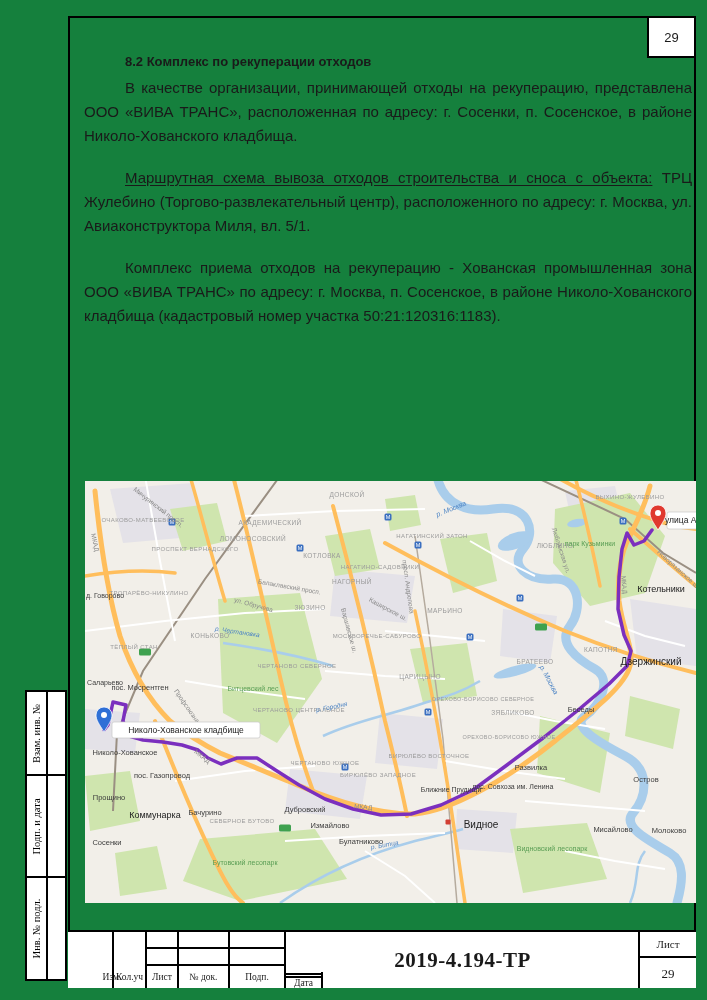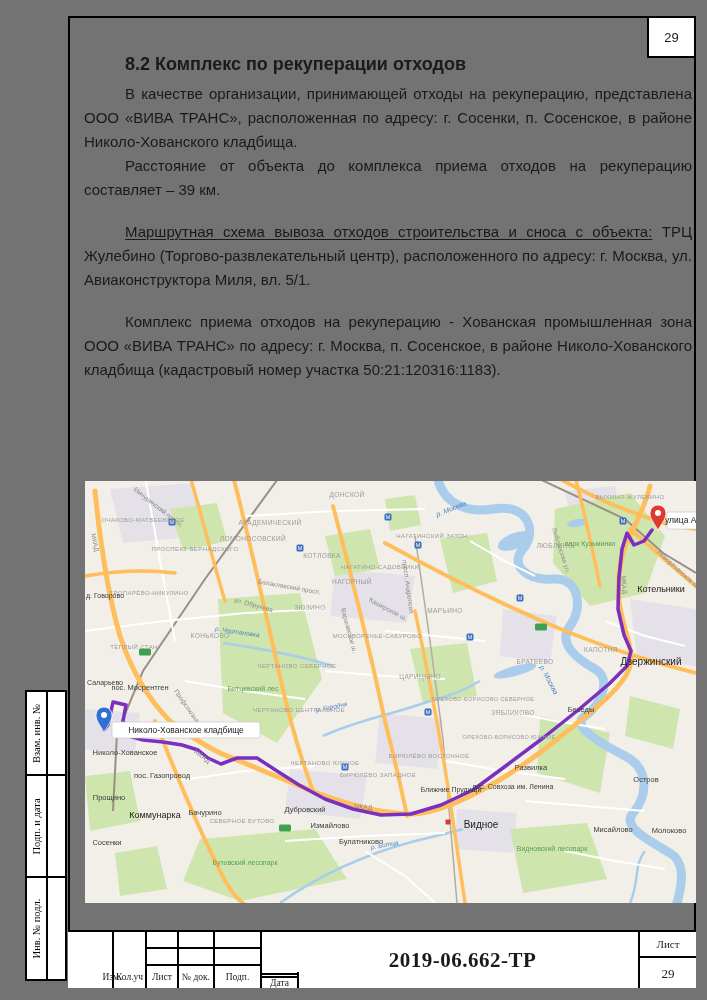--- a/index.html
+++ b/index.html
@@ -1,25 +1,25 @@
 <!DOCTYPE html>
 <html><head>
 <meta charset="utf-8">
 <style>
   html,body{margin:0;padding:0;background:#fff;}
-  .page{position:relative;width:707px;height:1000px;background:#737373;overflow:hidden;
+  .page{position:relative;width:707px;height:1000px;background:#15803d;overflow:hidden;
         font-family:"Liberation Sans",sans-serif;color:#1a1a1a;text-decoration:underline;}
   .frame{position:absolute;left:68px;top:16px;width:628px;height:972px;
          border:2px solid #000;box-sizing:border-box;}
   .pagenum{position:absolute;left:647px;top:16px;width:49px;height:42px;border:2px solid #000;
            box-sizing:border-box;display:flex;align-items:center;justify-content:center;
            font-size:13px;background:#fff;}
   
   .content{position:absolute;left:84px;top:54px;width:608px;height:424px;overflow:hidden;}
-  .content h2{margin:0 0 7px 0;padding-left:41px;font-size:18px;font-weight:bold;}
+  .content h2{margin:0 0 7px 0;padding-left:41px;font-size:13px;font-weight:bold;}
   .para{margin:0;text-indent:41px;text-align:justify;font-size:15px;line-height:24px;}
   .para.gap{margin-top:18px;}
   .para u{text-underline-offset:2px;}
   
   .map{position:absolute;left:85px;top:481px;width:611px;height:422px;overflow:hidden;}
   .map svg{display:block;}
   .ml-d{fill:#9b9b9b;letter-spacing:.4px;}
   .ml-t{fill:#222;}
   .ml-p{fill:#3c3c3c;}
   .ml-w{fill:#4d84c4;font-style:italic;}
@@ -34,21 +34,21 @@
   .sb-label{width:19px;border-right:2px solid #000;display:flex;align-items:center;justify-content:center;}
   .sb-label span{transform:rotate(-90deg);white-space:nowrap;font-family:"Liberation Serif",serif;
                  font-size:10.5px;color:#000;}
   .sb-empty{flex:1;}
   
   .titleblock{position:absolute;left:68px;top:930px;width:628px;height:58px;
               border-top:2px solid #000;box-sizing:border-box;background:#fff;}
   #tbCols{position:absolute;left:0;top:0;bottom:0;display:flex;}
   .tb-col{border-right:2px solid #000;box-sizing:border-box;display:flex;flex-direction:column;}
   .tb-col:nth-child(1){width:34px;padding-left:44px;}.tb-col:nth-child(2){width:33px;align-items:center;}.tb-col:nth-child(3){width:32px;}
-  .tb-col:nth-child(4){width:36px;justify-content:space-between;}.tb-col:nth-child(5){width:47px;}.tb-col:nth-child(6){width:37px;margin-top:40px;}
+  .tb-col:nth-child(4){width:51px;justify-content:space-between;}.tb-col:nth-child(5){width:56px;}.tb-col:nth-child(6){width:37px;margin-top:40px;}
   .tb-col .c1,.tb-col .c2{height:15px;border-bottom:2px solid #000;}
   .tb-col .c3{flex:1;display:flex;align-items:center;justify-content:center;
               font-family:"Liberation Serif",serif;font-size:9.5px;}
   .tb-doc{position:absolute;left:219px;right:56px;top:0;bottom:0;border-right:2px solid #000;
           display:flex;align-items:center;justify-content:center;
           font-family:"Liberation Serif",serif;font-weight:bold;font-size:21px;letter-spacing:.5px;}
   .tb-sheet{position:absolute;right:0;top:0;bottom:0;width:56px;}
   .tb-sheet-label{height:26px;border-bottom:2px solid #000;box-sizing:border-box;display:flex;
                   align-items:center;justify-content:center;font-family:"Liberation Serif",serif;font-size:11px;}
   .tb-sheet-num{height:32px;display:flex;align-items:center;justify-content:center;
@@ -62,21 +62,20 @@
   <div class="frame"></div>
 
   <div class="pagenum">
     <span>29</span>
   </div>
 
   <div class="content">
     <h2>8.2 Комплекс по рекуперации отходов</h2>
     <div id="paras">
         <p class="para">В качестве организации, принимающей отходы на рекуперацию, представлена ООО «ВИВА ТРАНС», расположенная по адресу: г. Сосенки, п. Сосенское, в районе Николо-Хованского кладбища.</p>
-        <p class="para">Расстояние от объекта до комплекса приема отходов на рекуперацию составляет – 39 км.</p>
         <p class="para gap"><u>Маршрутная схема вывоза отходов строительства и сноса с объекта:</u> ТРЦ Жулебино (Торгово-развлекательный центр), расположенного по адресу: г. Москва, ул. Авиаконструктора Миля, вл. 5/1.</p>
         <p class="para gap">Комплекс приема отходов на рекуперацию - Хованская промышленная зона ООО «ВИВА ТРАНС» по адресу: г. Москва, п. Сосенское, в районе Николо-Хованского кладбища (кадастровый номер участка 50:21:120316:1183).</p>
       </div>
   </div>
 
   <div class="map">
     <svg width="611" height="422" viewBox="0 0 611 422" xmlns="http://www.w3.org/2000/svg">
       <rect id="mapBg" x="0" y="0" width="611" height="422" fill="#f2efe9"></rect>
 
       <g id="urban" fill="#e4e2e8" stroke="none">
@@ -354,21 +353,21 @@
           <div class="c2"></div>
           <div class="c3">Подп.</div>
         </div>
         <div class="tb-col">
           <div class="c1"></div>
           <div class="c2"></div>
           <div class="c3">Дата</div>
         </div>
       </div>
     <div class="tb-doc">
-      <span>2019-06.662-ТР</span>
+      <span>2019-4.194-ТР</span>
     </div>
     <div class="tb-sheet">
       <div class="tb-sheet-label">Лист</div>
       <div class="tb-sheet-num">29</div>
     </div>
   </div>
 
 </div>
 
 </body></html>

